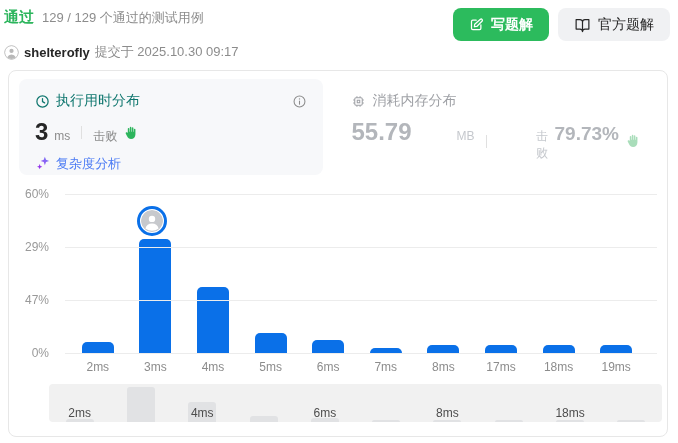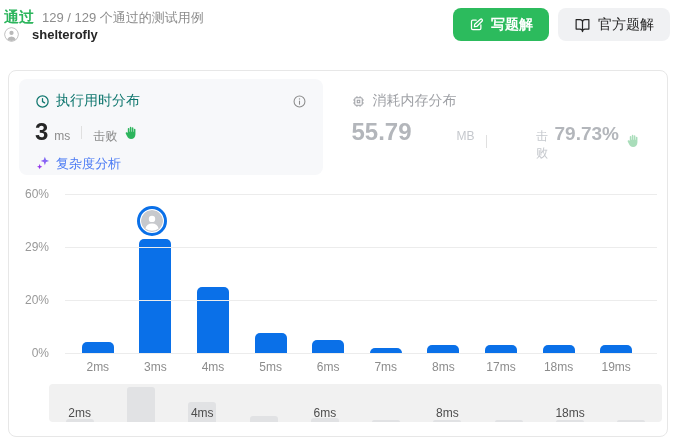--- a/index.html
+++ b/index.html
@@ -5,21 +5,21 @@
   * { margin:0; padding:0; box-sizing:border-box; }
   html,body { width:678px; height:443px; background:#fff; overflow:hidden;
     font-family:"Liberation Sans","DejaVu Sans",sans-serif; color:#262626; }
 
   
   .header { display:flex; justify-content:space-between; align-items:flex-start;
     padding:8px 8px 0 4px; }
   .status-line { display:flex; align-items:baseline; gap:8px; }
   .status { font-size:15px; font-weight:700; color:#2db55d; }
   .cases { font-size:13px; color:#8c8c8c; }
-  .meta-line { display:flex; align-items:center; gap:13px; margin-top:0; }
+  .meta-line { display:flex; align-items:center; gap:5px; margin-top:16px; }
   .avatar-sm { width:15px; height:15px; border-radius:50%; overflow:hidden; flex:0 0 auto; }
   .username { font-size:13px; font-weight:700; color:#262626; }
   .submitted { font-size:13px; color:#8c8c8c; }
   .header-actions { display:flex; gap:9px; }
   .btn { display:flex; align-items:center; gap:7px; height:33px; padding:0 16px;
     border:none; border-radius:8px; font-size:14px; cursor:pointer;
     font-family:inherit; }
   .btn-secondary { background:#f0f1f3; color:#262626; font-weight:500; }
   .btn-primary { background:#2cbb5d; color:#fff; font-weight:600; }
 
@@ -91,20 +91,21 @@
     </div>
     <div class="meta-line">
       <span class="avatar-sm">
         <svg viewBox="0 0 24 24" width="15" height="15">
             <circle cx="12" cy="12" r="11" fill="#fff" stroke="#b9b9b9" stroke-width="1.6"></circle>
             <circle cx="12" cy="9.5" r="3.4" fill="#b9b9b9"></circle>
             <path d="M5.2 19.6a7.6 7.6 0 0113.6 0 11 11 0 01-13.6 0z" fill="#b9b9b9"></path>
           </svg>
       </span>
       <span class="username">shelterofly</span>
+      <span class="submitted">提交于 2025.10.30 09:17</span>
     </div>
   </div>
   <div class="header-actions">
     <button class="btn btn-primary">
       <span style="display:flex">
         <svg viewBox="0 0 24 24" width="15" height="15" fill="none" stroke="#fff" stroke-width="2" stroke-linecap="round" stroke-linejoin="round">
             <path d="M11.5 5H6a2 2 0 00-2 2v11a2 2 0 002 2h11a2 2 0 002-2v-5.5"></path>
             <path d="M18.3 3.7a2 2 0 012.8 2.8l-8.6 8.6-3.9.5.5-3.9z"></path>
           </svg>
       </span>
@@ -237,21 +238,21 @@
           <svg viewBox="0 0 24 24" width="22" height="22">
               <circle cx="12" cy="12" r="12" fill="#c7c9cd"></circle>
               <circle cx="12" cy="9.7" r="3.5" fill="#fff"></circle>
               <path d="M4.8 20.2a7.5 7.5 0 0114.4 0 12 12 0 01-14.4 0z" fill="#fff"></path>
             </svg>
         </span>
       </div>
     <div class="gridline" style="top: 159px;"></div>
         <div class="ytick" style="top: 152px;">0%</div>
         <div class="gridline" style="top: 106px;"></div>
-        <div class="ytick" style="top: 99px;">20%</div>
+        <div class="ytick" style="top: 99px;">47%</div>
         <div class="gridline" style="top: 53px;"></div>
         <div class="ytick" style="top: 46px;">29%</div>
         <div class="gridline" style="top: 0px;"></div>
         <div class="ytick" style="top: -7px;">60%</div>
       </div>
     <div class="xlabels-row">
         <div class="xlabel">2ms</div>
         <div class="xlabel">3ms</div>
         <div class="xlabel">4ms</div>
         <div class="xlabel">5ms</div>

